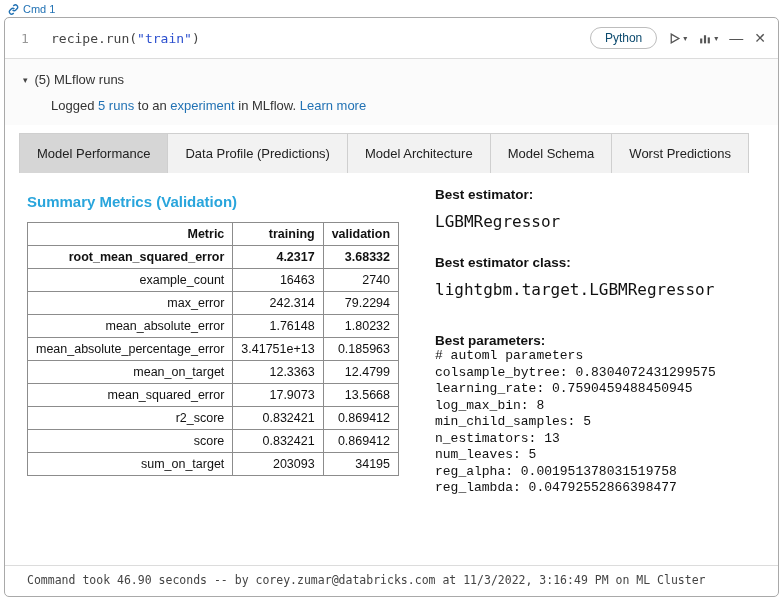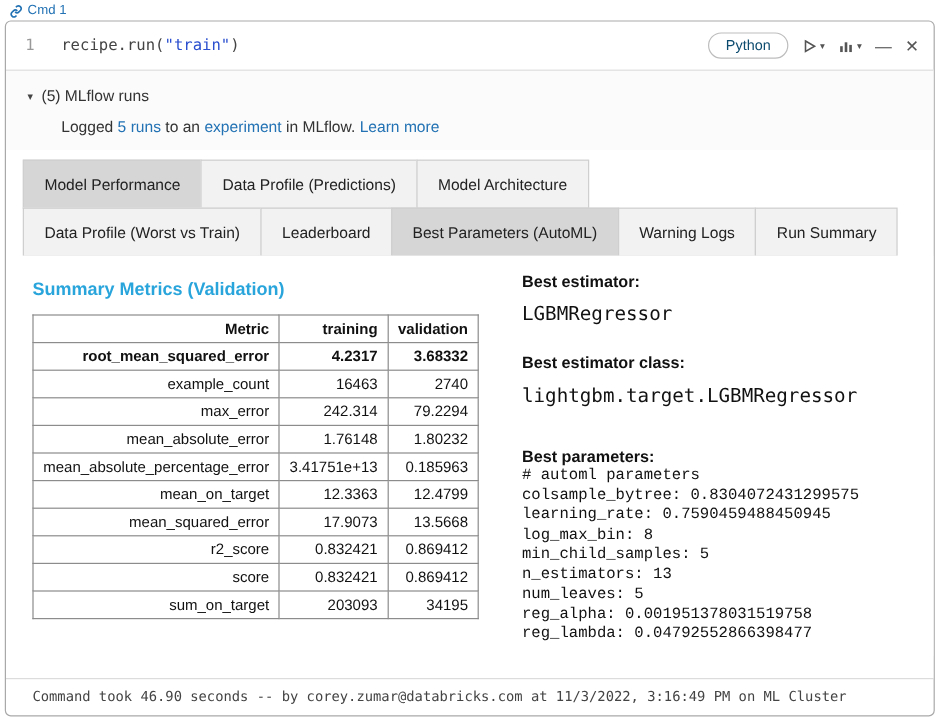--- a/index.html
+++ b/index.html
@@ -149,27 +149,22 @@
         <span>in MLflow.</span>
         <a>Learn more</a>
       </div>
     </div>
 
     <div class="tabs-widget">
       <div class="tab-row">
         <div class="tab active">Model Performance</div>
         <div class="tab">Data Profile (Predictions)</div>
         <div class="tab">Model Architecture</div>
-      </div>
-      <div class="tab-row">
-        <div class="tab">Data Profile (Worst vs Train)</div>
-        <div class="tab">Leaderboard</div>
-        <div class="tab active">Best Parameters (AutoML)</div>
-        <div class="tab">Warning Logs</div>
-        <div class="tab">Run Summary</div>
+        <div class="tab">Model Schema</div>
+        <div class="tab">Worst Predictions</div>
       </div>
     </div>
 
     <div class="content">
 
       <div class="left-col">
         <div class="metrics-heading">Summary Metrics (Validation)</div>
         <table class="metrics">
           <thead>
             <tr>

